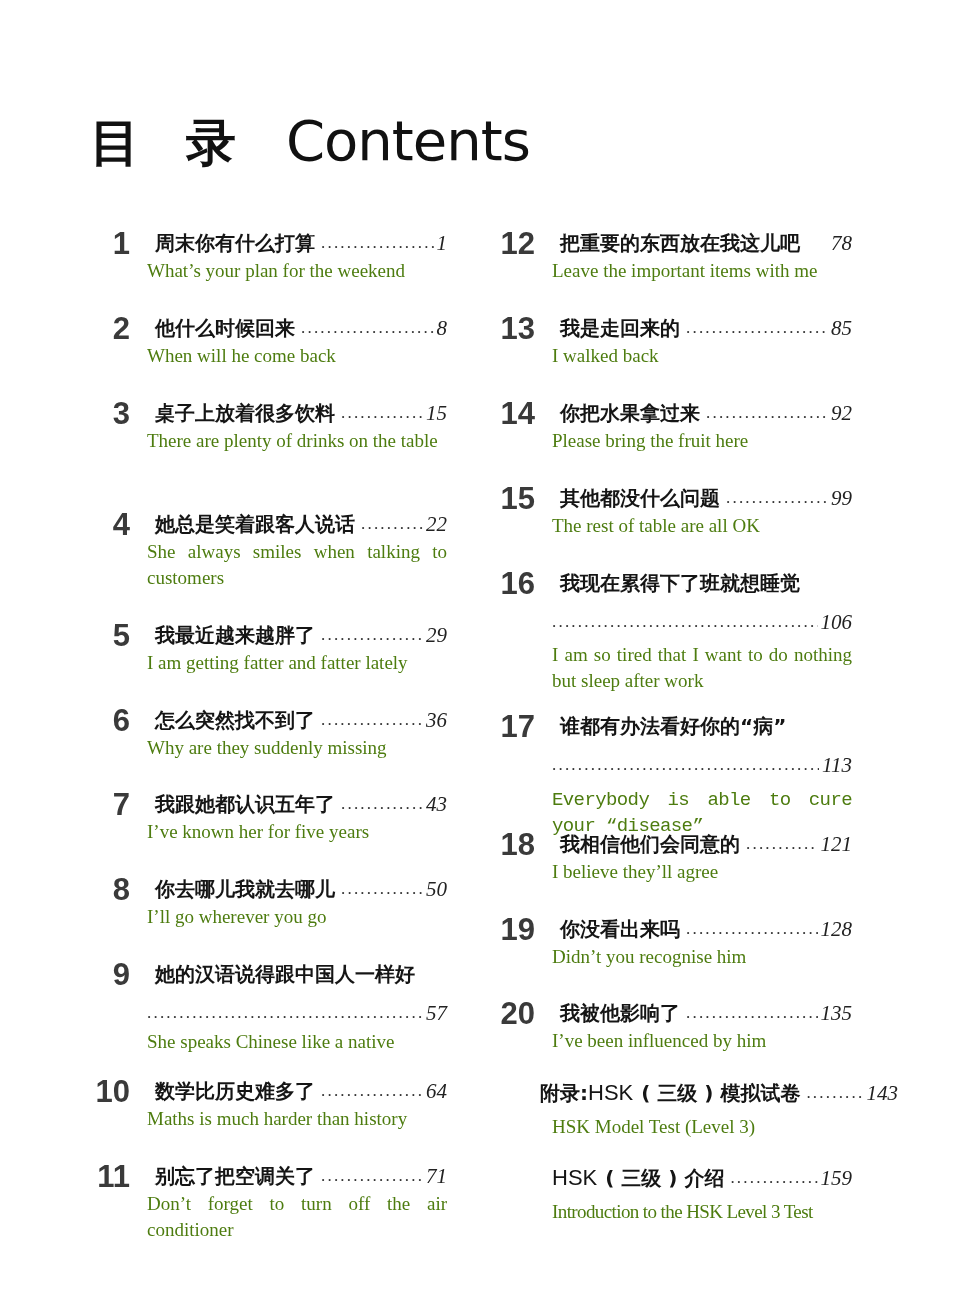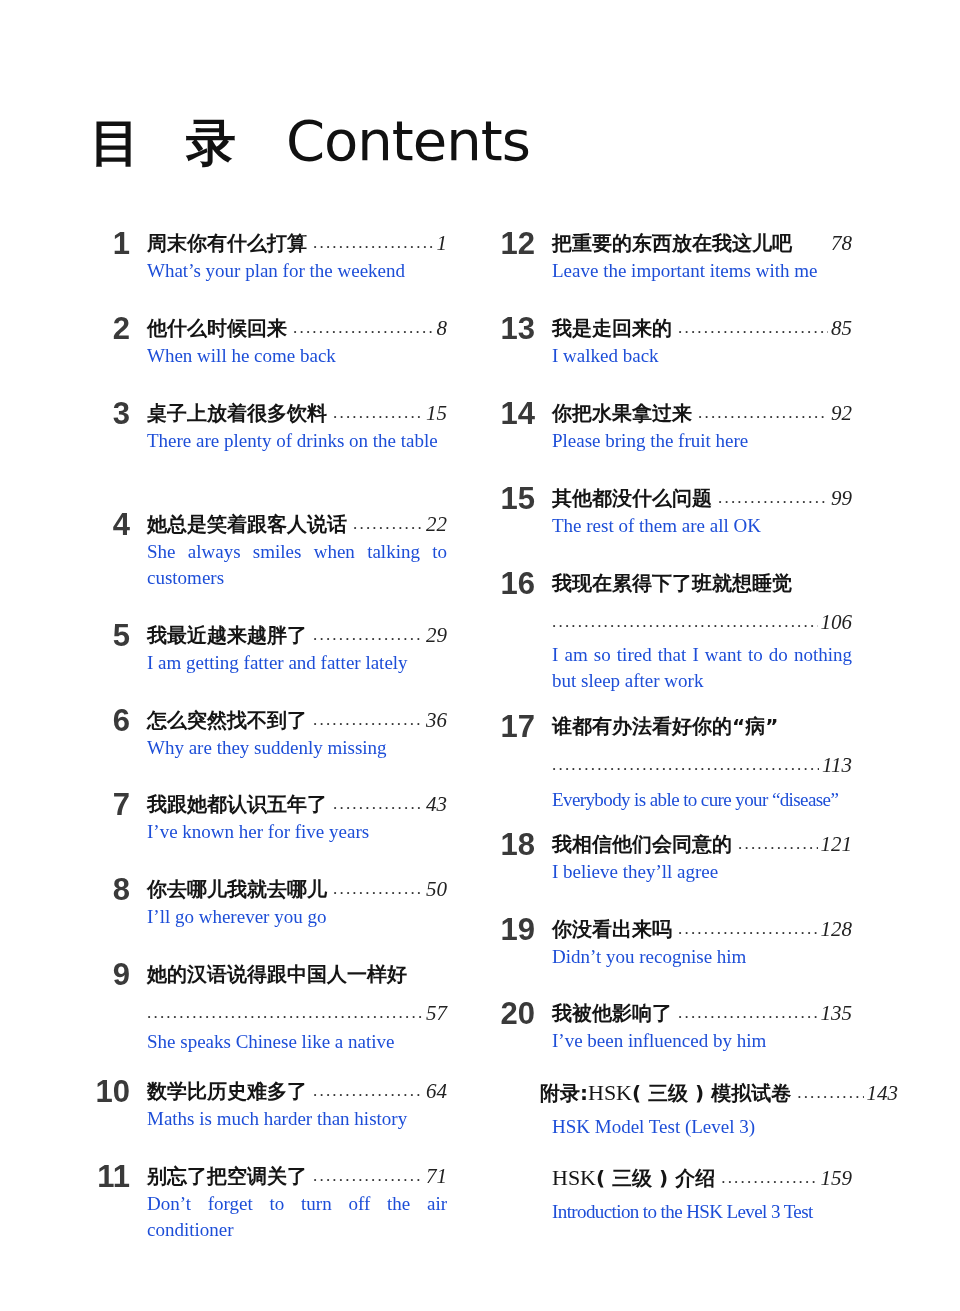--- a/index.html
+++ b/index.html
@@ -17,44 +17,44 @@
   .num {
     position: absolute; font-family: "Liberation Sans", sans-serif; font-weight: bold;
     font-size: 31px; color: #3a3a3a; text-align: right; width: 40px; top: -4px;
   }
   .body { position: absolute; left: 57px; width: 300px; }
   .cn-line {
     display: flex; align-items: baseline; white-space: nowrap;
     font-family: "DejaVu Sans", sans-serif; font-weight: bold; font-size: 20px; color: #151515;
     height: 28px;
   }
-  .cn-line .cn { flex: 0 0 auto; }
+  .cn-line .cn { flex: 0 0 auto; margin-left: 8px; }
   .leader {
     flex: 1 1 auto; margin: 0 3px 0 6px; overflow: hidden; position: relative; top: -2px;
     font-family: "Liberation Serif", serif; font-weight: normal; font-size: 17px; color: #333;
     letter-spacing: 2.2px;
   }
   .leader::before { content: "......................................................................................................................................"; }
   .page {
     flex: 0 0 auto; font-family: "Liberation Serif", serif; font-style: italic; font-weight: normal;
     font-size: 21px; color: #222;
   }
   .en {
-    font-family: "Liberation Serif", serif; font-size: 19px; color: #1d4ed8; line-height: 26px;
+    font-family: "Liberation Serif", serif; font-size: 19px; color: #4d7c0f; line-height: 26px;
     text-align: justify;
   }
   .en.just-first { text-align: justify; text-align-last: left; }
   .en.condensed { letter-spacing: -0.6px; }
   .leader-line { display: flex; align-items: baseline; height: 28px; margin-top: 12px; }
   .leader-line .leader { margin-left: 0; }
 
   .appendix-label {
     font-family: "DejaVu Sans", sans-serif; font-weight: bold; font-size: 20px; color: #151515;
   }
-  .hsk { font-family: Liberation Serif, serif; font-weight: normal; font-size: 22px; }
+  .hsk { font-family: Liberation Sans, sans-serif; font-weight: normal; font-size: 22px; }
 </style>
 </head>
 <body>
 
 <div class="page-title">
   <span class="title-cn">目</span>
   <span class="title-cn second">录</span>
   <span class="title-en">Contents</span>
 </div>
 
@@ -234,21 +234,21 @@
   </div>
 
   <div class="entry" style="left:495px;top:485px;">
     <div class="num">15</div>
     <div class="body">
       <div class="cn-line">
         <span class="cn">其他都没什么问题</span>
         <span class="leader"></span>
         <span class="page">99</span>
       </div>
-      <div class="en">The rest of them are all OK</div>
+      <div class="en">The rest of table are all OK</div>
     </div>
   </div>
 
   <div class="entry" style="left:495px;top:570px;">
     <div class="num">16</div>
     <div class="body">
       <div class="cn-line">
         <span class="cn">我现在累得下了班就想睡觉</span>
       </div>
       <div class="cn-line leader-line">
@@ -262,21 +262,21 @@
   <div class="entry" style="left:495px;top:713px;">
     <div class="num">17</div>
     <div class="body">
       <div class="cn-line">
         <span class="cn">谁都有办法看好你的“病”</span>
       </div>
       <div class="cn-line leader-line">
         <span class="leader"></span>
         <span class="page">113</span>
       </div>
-      <div class="en condensed" style="margin-top:6px;">Everybody is able to cure your “disease”</div>
+      <div class="en condensed" style="margin-top:6px;font-family:Liberation Mono, monospace;">Everybody is able to cure your “disease”</div>
     </div>
   </div>
 
   <div class="entry" style="left:495px;top:831px;">
     <div class="num">18</div>
     <div class="body">
       <div class="cn-line">
         <span class="cn">我相信他们会同意的</span>
         <span class="leader"></span>
         <span class="page">121</span>

